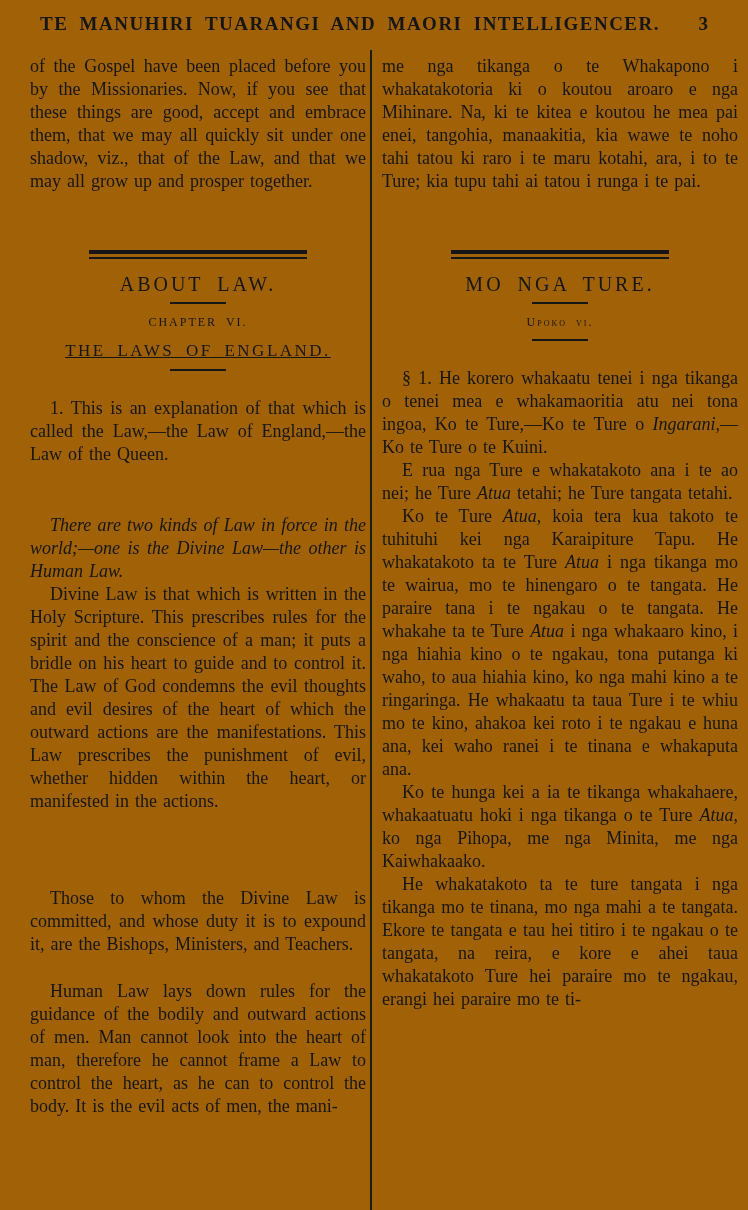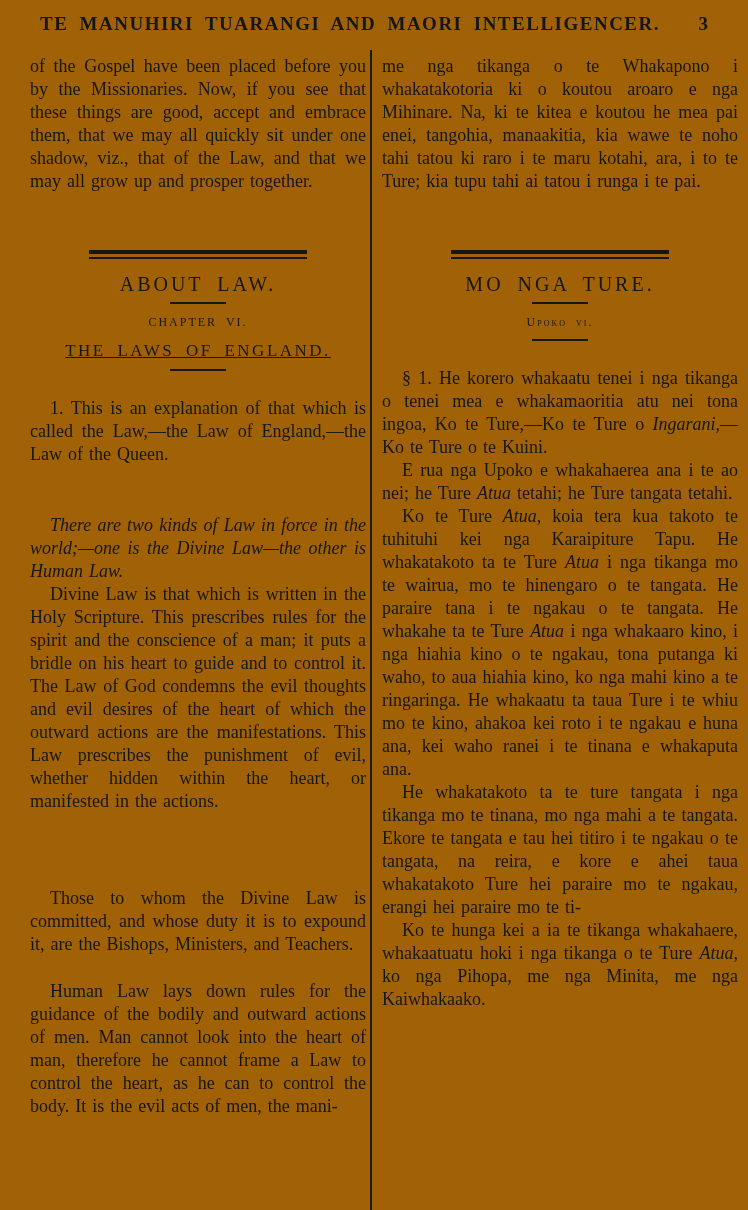--- a/index.html
+++ b/index.html
@@ -158,22 +158,22 @@
 
     <div class="rule-short"></div>
 
     <div class="chapter-heading smallcaps">Upoko vi.</div>
 
 
     <div class="rule-short"></div>
 
     <p class="indent body-start"><span>§ 1. He korero whakaatu tenei i nga tikanga o tenei mea e whakamaoritia atu nei tona ingoa, Ko te Ture,—Ko te Ture o </span><span style="font-style: italic;">Ingarani</span><span>,—Ko te Ture o te Kuini.</span></p>
 
-    <p class="indent"><span>E rua nga Upoko e whakahaerea ana i te ao nei; he Ture </span><span style="font-style: italic;">Atua</span><span> tetahi; he Ture tangata tetahi.</span></p>
+    <p class="indent"><span>E rua nga Ture e whakatakoto ana i te ao nei; he Ture </span><span style="font-style: italic;">Atua</span><span> tetahi; he Ture tangata tetahi.</span></p>
 
     <p class="indent"><span>Ko te Ture </span><span style="font-style: italic;">Atua</span><span>, koia tera kua takoto te tuhituhi kei nga Karaipiture Tapu. He whakatakoto ta te Ture </span><span style="font-style: italic;">Atua</span><span> i nga tikanga mo te wairua, mo te hinengaro o te tangata. He paraire tana i te ngakau o te tangata. He whakahe ta te Ture </span><span style="font-style: italic;">Atua</span><span> i nga whakaaro kino, i nga hiahia kino o te ngakau, tona putanga ki waho, to aua hiahia kino, ko nga mahi kino a te ringaringa. He whakaatu ta taua Ture i te whiu mo te kino, ahakoa kei roto i te ngakau e huna ana, kei waho ranei i te tinana e whakaputa ana.</span></p>
 
+    <p class="indent"><span>Ko te hunga kei a ia te tikanga whakahaere, whakaatuatu hoki i nga tikanga o te Ture </span><span style="font-style: italic;">Atua</span><span>, ko nga Pihopa, me nga Minita, me nga Kaiwhakaako.</span></p>
+
     <p class="indent"><span>He whakatakoto ta te ture tangata i nga tikanga mo te tinana, mo nga mahi a te tangata. Ekore te tangata e tau hei titiro i te ngakau o te tangata, na reira, e kore e ahei taua whakatakoto Ture hei paraire mo te ngakau, erangi hei paraire mo te ti-</span></p>
-
-    <p class="indent"><span>Ko te hunga kei a ia te tikanga whakahaere, whakaatuatu hoki i nga tikanga o te Ture </span><span style="font-style: italic;">Atua</span><span>, ko nga Pihopa, me nga Minita, me nga Kaiwhakaako.</span></p>
   </div>
 
 </div>
 
 </body></html>

